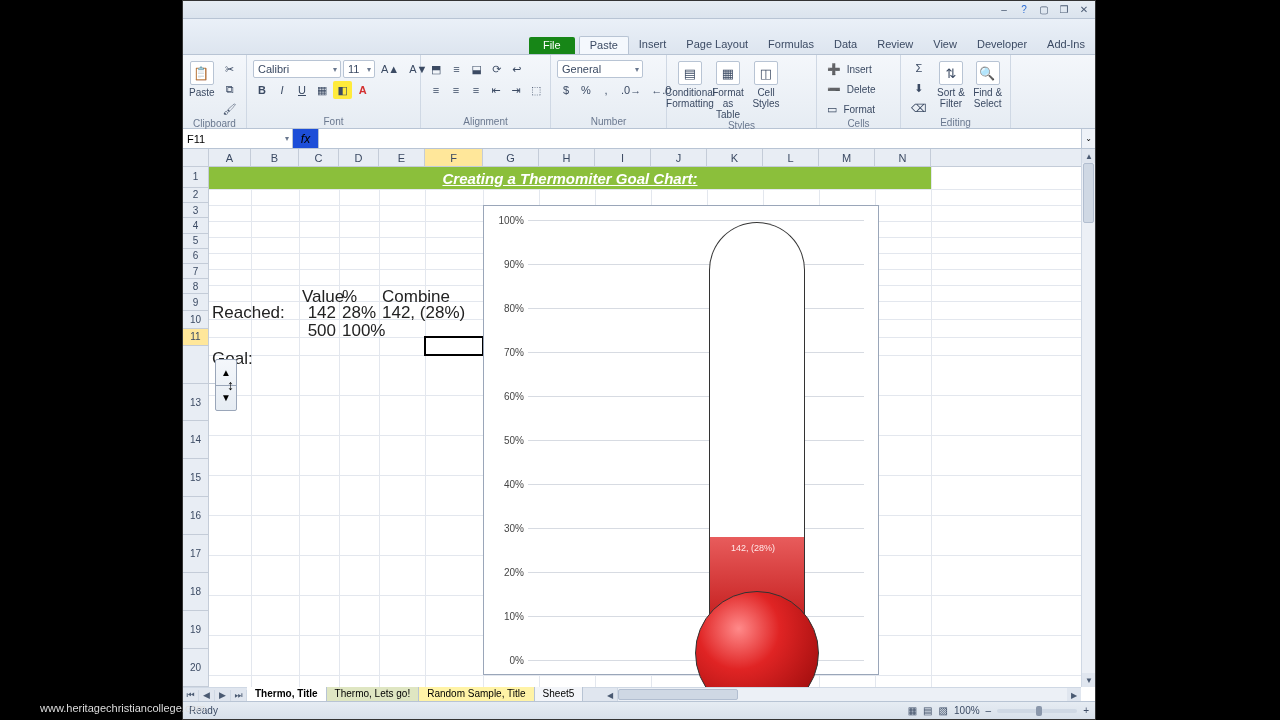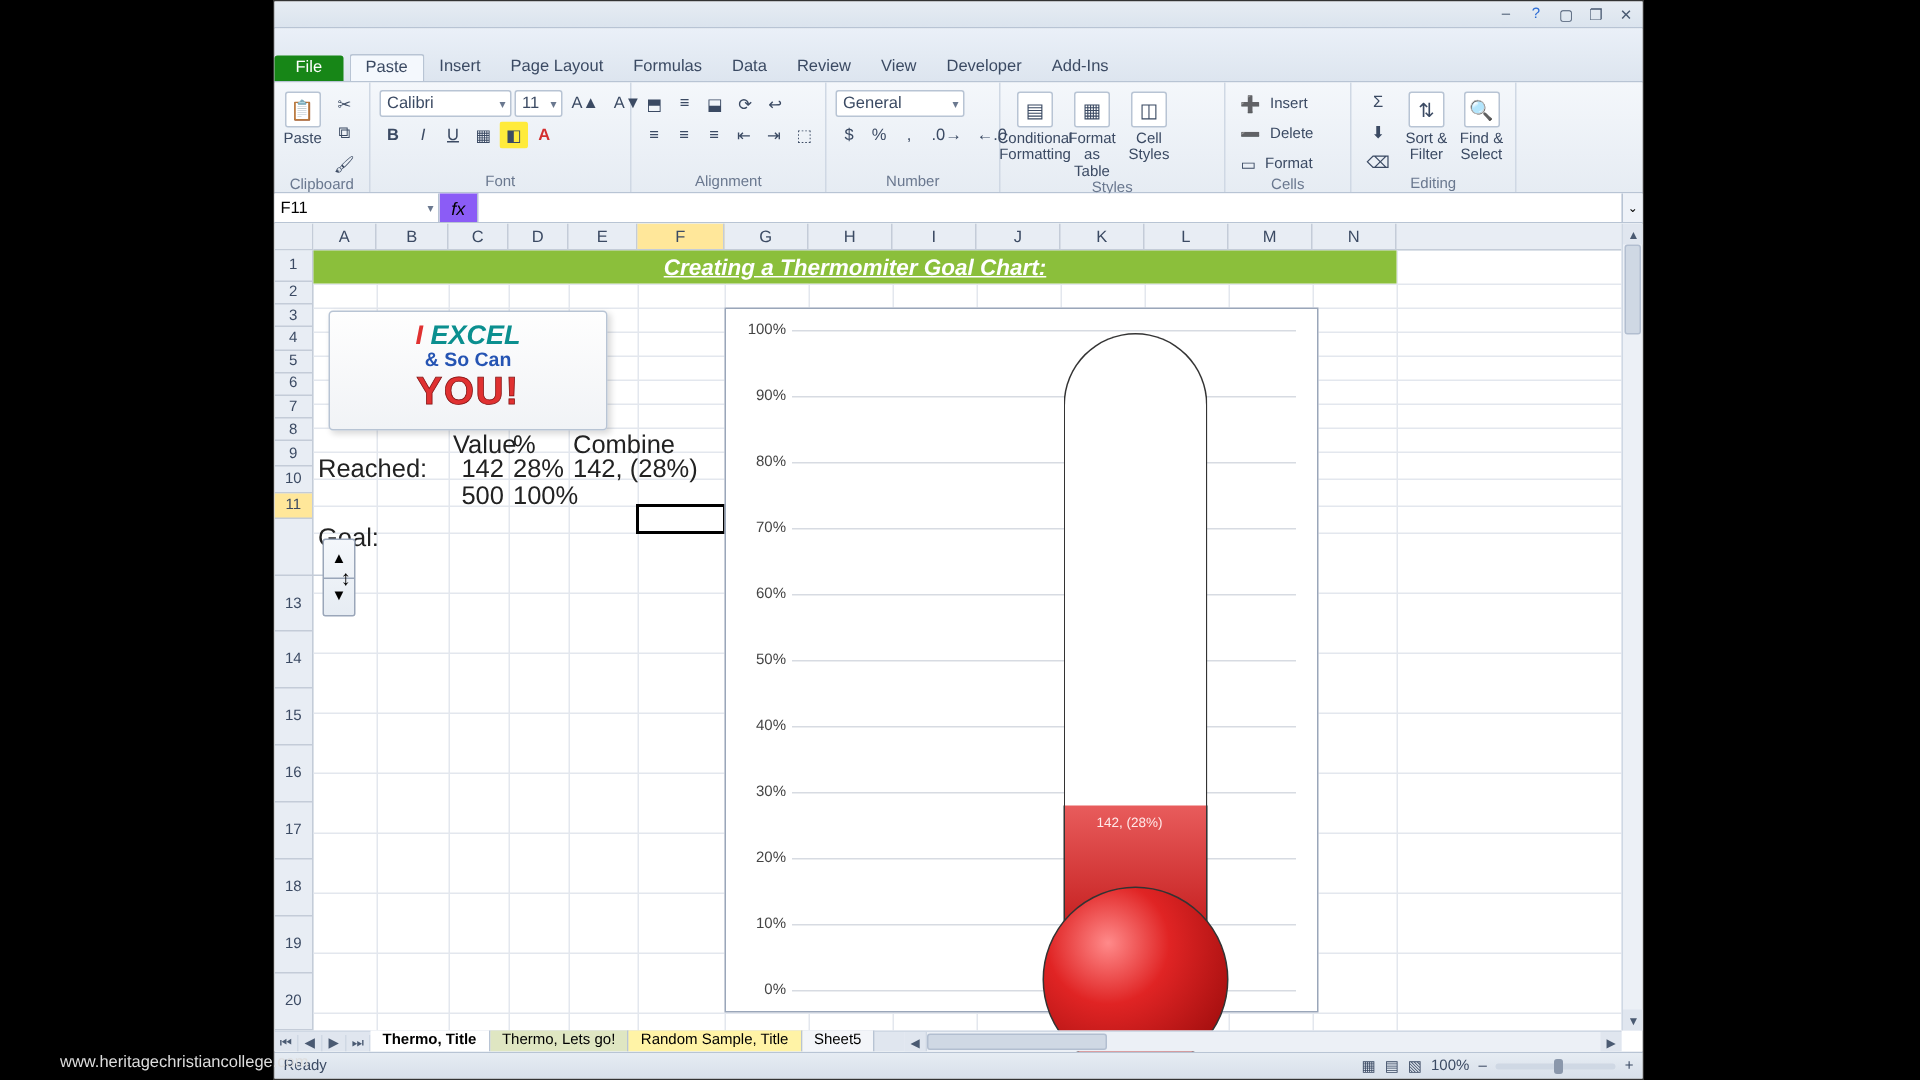--- a/index.html
+++ b/index.html
@@ -4,21 +4,21 @@
 <style>
   * { box-sizing: border-box; margin: 0; padding: 0; font-family: "Segoe UI", Tahoma, sans-serif; }
   body { background: #000; width: 1280px; height: 720px; overflow: hidden; position: relative; }
   .viewport { position: absolute; left: 182px; top: 0; width: 914px; height: 720px; background: #fff; display: flex; flex-direction: column; border: 1px solid #333; }
   
   .titlebar { height: 18px; background: linear-gradient(#e6ecf3,#dbe4ee); display:flex; align-items:center; justify-content:space-between; font-size:10px; padding:0 4px; border-bottom:1px solid #b8c4d4;}
   .titlebar-left { width:20px; }
   .titlebar-right { display:flex; gap:6px; color:#4a5a72; }
   .titlebar-right span { width:14px; text-align:center; }
   
-  .tabs { height: 36px; background: linear-gradient(#eaf0f8,#dde5ef); display:flex; align-items:flex-end; padding-left:0; font-size:11px; border-bottom:1px solid #b8c4d4;}
+  .tabs { height: 36px; background: linear-gradient(#eaf0f8,#dde5ef); display:flex; align-items:flex-end; padding-left:0; font-size:11px; border-bottom:1px solid #b8c4d4;justify-content:flex-end;}
   .file-tab { background:#178617; color:#fff; padding:2px 14px 3px; font-size:11px; border-radius:2px 2px 0 0; margin-right:4px;}
   .tab { padding:2px 10px 3px; color:#3b4a63; cursor:pointer;}
   .tab.active { background:#f4f8fd; border:1px solid #b8c4d4; border-bottom:none; border-radius:2px 2px 0 0;}
   
   .ribbon { height: 74px; background: linear-gradient(#f4f7fb,#e6ecf3); border-bottom:1px solid #b8c4d4; display:flex; font-size:10px; color:#3b4a63;}
   .rgroup { border-right:1px solid #cfd8e4; padding:2px 6px 0 6px; display:flex; flex-direction:column; justify-content:space-between;}
   .rgroup-label { text-align:center; font-size:10px; color:#6a788f; padding-bottom:1px;}
   .rgroup-body { flex:1; display:flex; align-items:flex-start; gap:4px;}
   .bigbtn { width:34px; display:flex; flex-direction:column; align-items:center; gap:2px; padding-top:4px;}
   .bigbtn .ic { width:24px; height:24px; background:#fff; border:1px solid #b8c4d4; border-radius:2px; display:flex; align-items:center; justify-content:center; font-size:13px;}
@@ -27,21 +27,21 @@
   .minibtn { height:18px; min-width:18px; padding:0 3px; border:1px solid transparent; display:flex; align-items:center; justify-content:center; font-size:11px; border-radius:2px;}
   .combo { height:18px; border:1px solid #b8c4d4; background:#fff; display:flex; align-items:center; padding:0 14px 0 4px; font-size:11px; position:relative; border-radius:2px;}
   .combo::after{ content:"▾"; position:absolute; right:3px; font-size:8px; color:#6a788f;}
   .fontname{ width:88px;} .fontsize{ width:32px; } .numfmt{ width:86px;}
   .row { display:flex; gap:2px; align-items:center;}
 
   
   .fxbar { height:20px; border-bottom:1px solid #b8c4d4; display:flex; align-items:stretch; background:#eef2f8;}
   .namebox { width:110px; border-right:1px solid #b8c4d4; background:#fff; font-size:11px; display:flex; align-items:center; padding:0 4px; position:relative;}
   .namebox::after{ content:"▾"; position:absolute; right:3px; font-size:8px; color:#6a788f;}
-  .fxsym { width:26px; display:flex; align-items:center; justify-content:center; font-style:italic; font-size:12px; border-right:1px solid #b8c4d4; background:#8b5cf6;}
+  .fxsym { width:26px; display:flex; align-items:center; justify-content:center; font-style:italic; font-size:12px; border-right:1px solid #b8c4d4; background:#1d4ed8;}
   .fxinput { flex:1; background:#fff; font-size:11px; padding:0 4px; display:flex; align-items:center;}
   .fxexp { width:14px; background:#eef2f8; border-left:1px solid #b8c4d4; display:flex; align-items:center; justify-content:center; font-size:8px;}
 
   
   .gridwrap { flex:1; display:flex; overflow:hidden; position:relative; background:#fff;}
   .corner { width:26px; height:18px; background:#e8edf4; border-right:1px solid #c4ccd8; border-bottom:1px solid #c4ccd8;}
   .colhdrs{ position:absolute; left:26px; top:0; right:14px; height:18px; display:flex; background:#e8edf4; border-bottom:1px solid #c4ccd8;}
   .colhdr{ border-right:1px solid #c4ccd8; font-size:11px; color:#3b4a63; display:flex; align-items:center; justify-content:center;}
   .colhdr.sel{ background:#ffe79a;}
   .rowhdrs{ position:absolute; left:0; top:18px; bottom:14px; width:26px; background:#e8edf4; border-right:1px solid #c4ccd8; display:flex; flex-direction:column;}
@@ -344,25 +344,20 @@
         <div class="gridlines-h" style="top: 228px; left: 0px; right: 0px; height: 1px;"></div>
         <div class="gridlines-h" style="top: 268px; left: 0px; right: 0px; height: 1px;"></div>
         <div class="gridlines-h" style="top: 308px; left: 0px; right: 0px; height: 1px;"></div>
         <div class="gridlines-h" style="top: 348px; left: 0px; right: 0px; height: 1px;"></div>
         <div class="gridlines-h" style="top: 388px; left: 0px; right: 0px; height: 1px;"></div>
         <div class="gridlines-h" style="top: 428px; left: 0px; right: 0px; height: 1px;"></div>
         <div class="gridlines-h" style="top: 468px; left: 0px; right: 0px; height: 1px;"></div>
         <div class="gridlines-h" style="top: 508px; left: 0px; right: 0px; height: 1px;"></div>
         <div class="gridlines-h" style="top: 548px; left: 0px; right: 0px; height: 1px;"></div>
         <div class="titleband" style="left: 0px; top: 0px; width: 722px; height: 22px;">Creating a Thermomiter Goal Chart:</div>
-        <div class="logo" style="left: 10px; top: 40px; width: 186px; height: 80px;">
-          <div class="l1"><span class="i">I </span><span class="ex">EXCEL</span></div>
-          <div class="l2">&amp; So Can</div>
-          <div class="l3">YOU!</div>
-        </div>
         <div class="datacell" style="left: 90px; top: 120px; width: 40px; text-align: right;">Value</div>
         <div class="datacell" style="left: 130px; top: 120px; width: 40px; text-align: left;">%</div>
         <div class="datacell" style="left: 170px; top: 120px; width: 46px; text-align: center;">Combine</div>
         <div class="datacell" style="left: 0px; top: 136px; width: 42px; text-align: left;">Reached:</div>
         <div class="datacell" style="left: 90px; top: 136px; width: 40px; text-align: right;">142</div>
         <div class="datacell" style="left: 130px; top: 136px; width: 40px; text-align: right;">28%</div>
         <div class="datacell" style="left: 170px; top: 136px; width: 46px; text-align: left;">142, (28%)</div>
         <div class="datacell" style="left: 0px; top: 154px; width: 42px; text-align: center; margin-top: 28px;">Goal:</div>
         <div class="datacell" style="left: 90px; top: 154px; width: 40px; text-align: right;">500</div>
         <div class="datacell" style="left: 130px; top: 154px; width: 40px; text-align: right;">100%</div>

